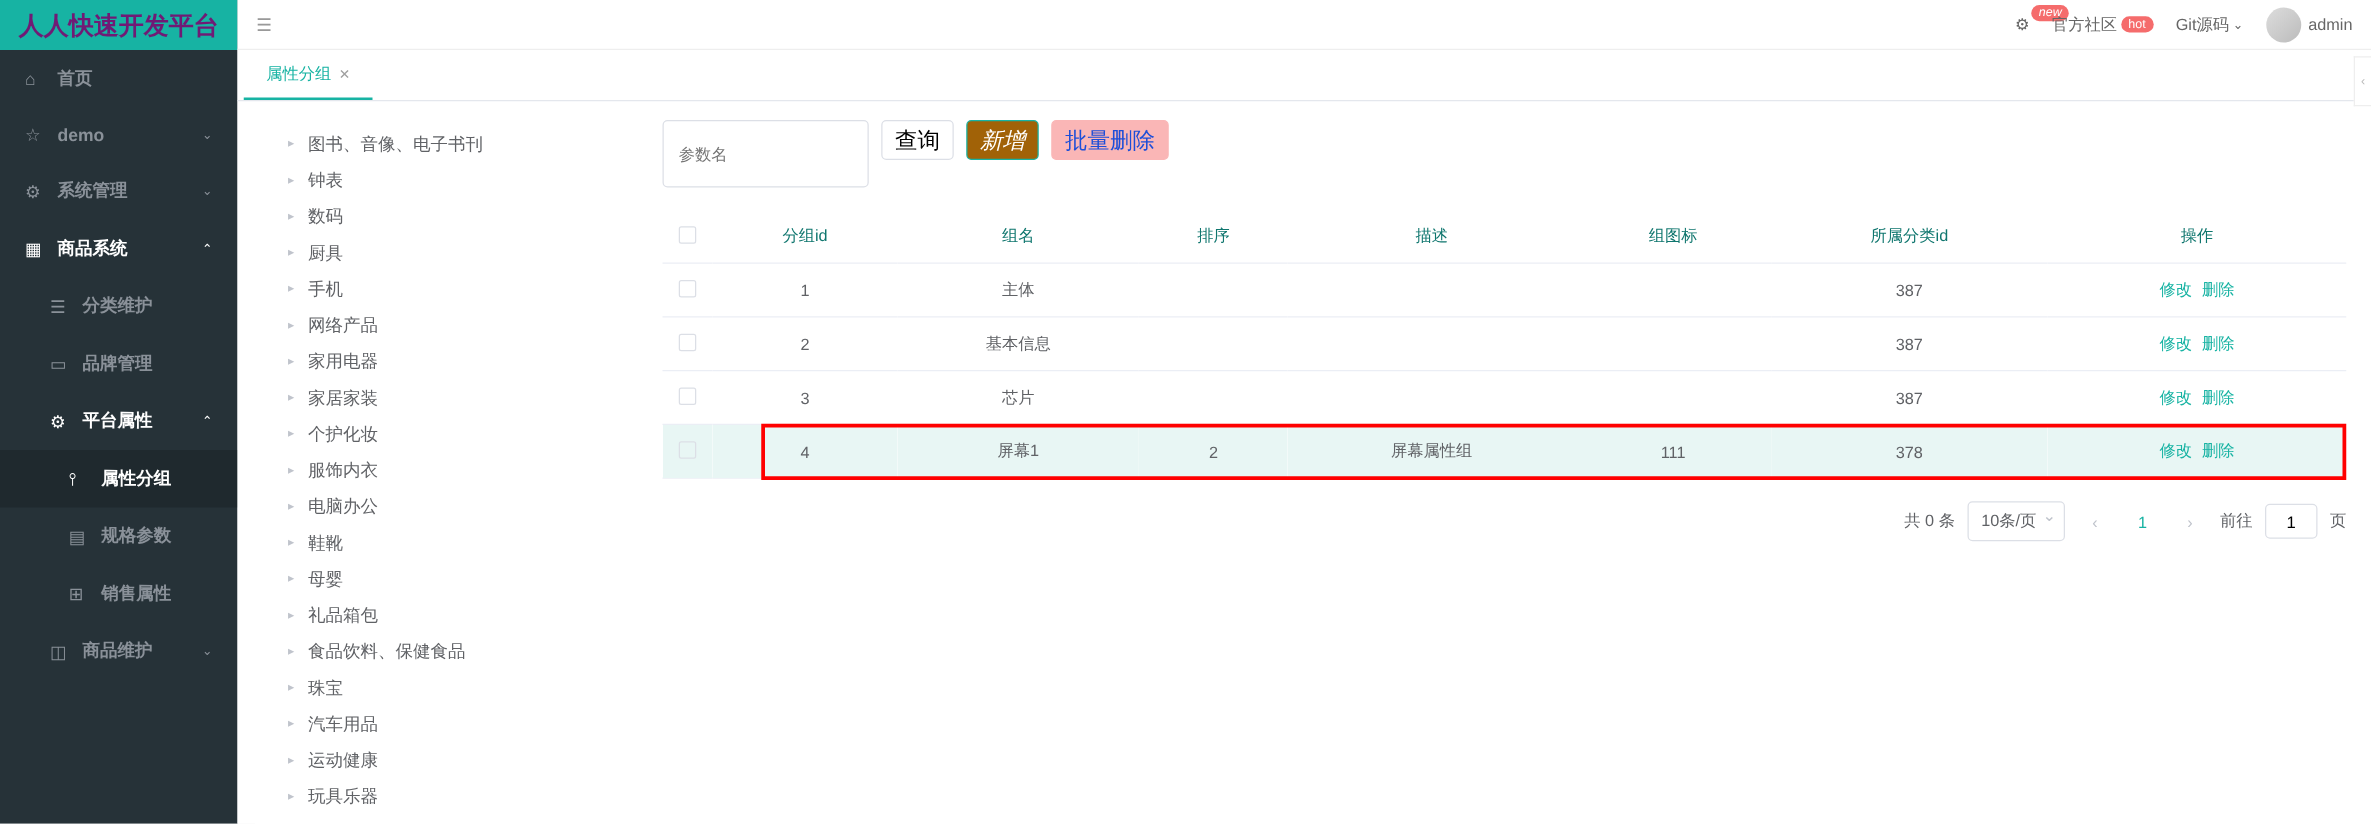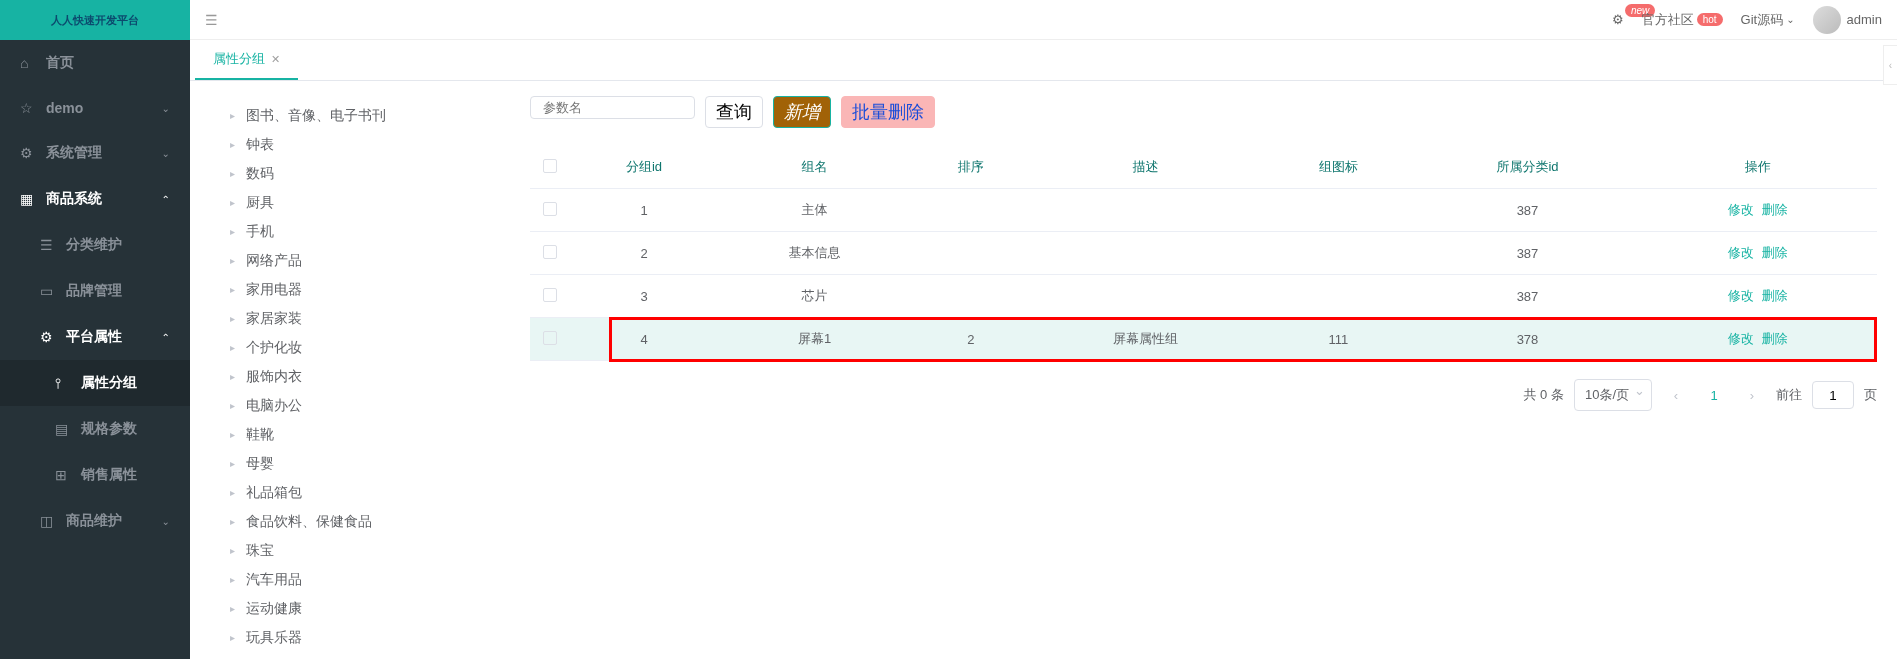--- a/index.html
+++ b/index.html
@@ -2,21 +2,21 @@
 <html><head>
 <meta charset="utf-8">
 <style>
 * { margin: 0; padding: 0; box-sizing: border-box; }
 body { font-family: "Helvetica Neue", Arial, sans-serif; font-size: 14px; color: #333; background: #f5f5f5; overflow: hidden; }
 
 .app { display: flex; height: 659px; width: 1897px; position: relative; }
 
 
 .sidebar { width: 190px; background: #263238; color: #8a9199; display: flex; flex-direction: column; flex-shrink: 0; }
-.brand { height: 40px; background: #17b3a3; color: #0c4a6e; display: flex; align-items: center; justify-content: center; font-weight: bold; font-size: 11px; }
+.brand { height: 40px; background: #17b3a3; color: #701a75; display: flex; align-items: center; justify-content: center; font-weight: bold; font-size: 20px; }
 .menu { flex: 1; overflow-y: auto; }
 .menu-item { display: flex; align-items: center; padding: 14px 20px; cursor: pointer; color: #8a9199; }
 .menu-item.active { color: #fff; }
 .menu-item .icon { width: 18px; margin-right: 8px; display: inline-flex; }
 .menu-item .label { flex: 1; font-weight: bold; }
 .menu-item .arrow { font-size: 10px; }
 .submenu .menu-item { padding-left: 40px; }
 .submenu2 .menu-item { padding-left: 55px; }
 .menu-item.selected { background: #1f292e; color: #fff; }
 
@@ -42,21 +42,21 @@
 .content { flex: 1; display: flex; overflow: hidden; }
 
 
 .tree { width: 340px; padding: 20px 10px 20px 30px; overflow-y: auto; }
 .tree-item { padding: 4px 0 4px 10px; color: #606266; cursor: pointer; display: flex; align-items: center; font-size: 14px; line-height: 1.5; }
 .tree-item .caret { width: 12px; color: #c0c4cc; font-size: 10px; margin-right: 4px; }
 
 
 .table-area { flex: 1; padding: 15px 20px 15px 0; display: flex; flex-direction: column; }
 .toolbar { display: flex; gap: 10px; margin-bottom: 18px; }
-.input { width: 165px; height: 23px; border: 1px solid #dcdfe6; border-radius: 4px; padding: 0 12px; font-size: 13px; }
+.input { width: 165px; height: 54px; border: 1px solid #dcdfe6; border-radius: 4px; padding: 0 12px; font-size: 13px; }
 .btn { height: 32px; padding: 0 10px; border: 1px solid #dcdfe6; border-radius: 4px; background: #fff; cursor: pointer; font-size: 18px; }
 .btn-primary { background: #a16207; color: #fff; border-color: #17b3a3; font-style: italic; }
 .btn-danger { background: #fab6b6; color: #1d4ed8; border-color: #fab6b6; }
 
 .table { width: 100%; border-collapse: collapse; }
 .table th, .table td { padding: 12px 8px; text-align: center; font-size: 13px; color: #606266; border-bottom: 1px solid #ebeef5; }
 .table th { color: #0f766e; font-weight: 500; background: #fff; }
 .table td.actions { color: #17b3a3; }
 .table td.actions span { cursor: pointer; margin: 0 4px; }
 .checkbox { width: 14px; height: 14px; border: 1px solid #dcdfe6; border-radius: 2px; display: inline-block; }

